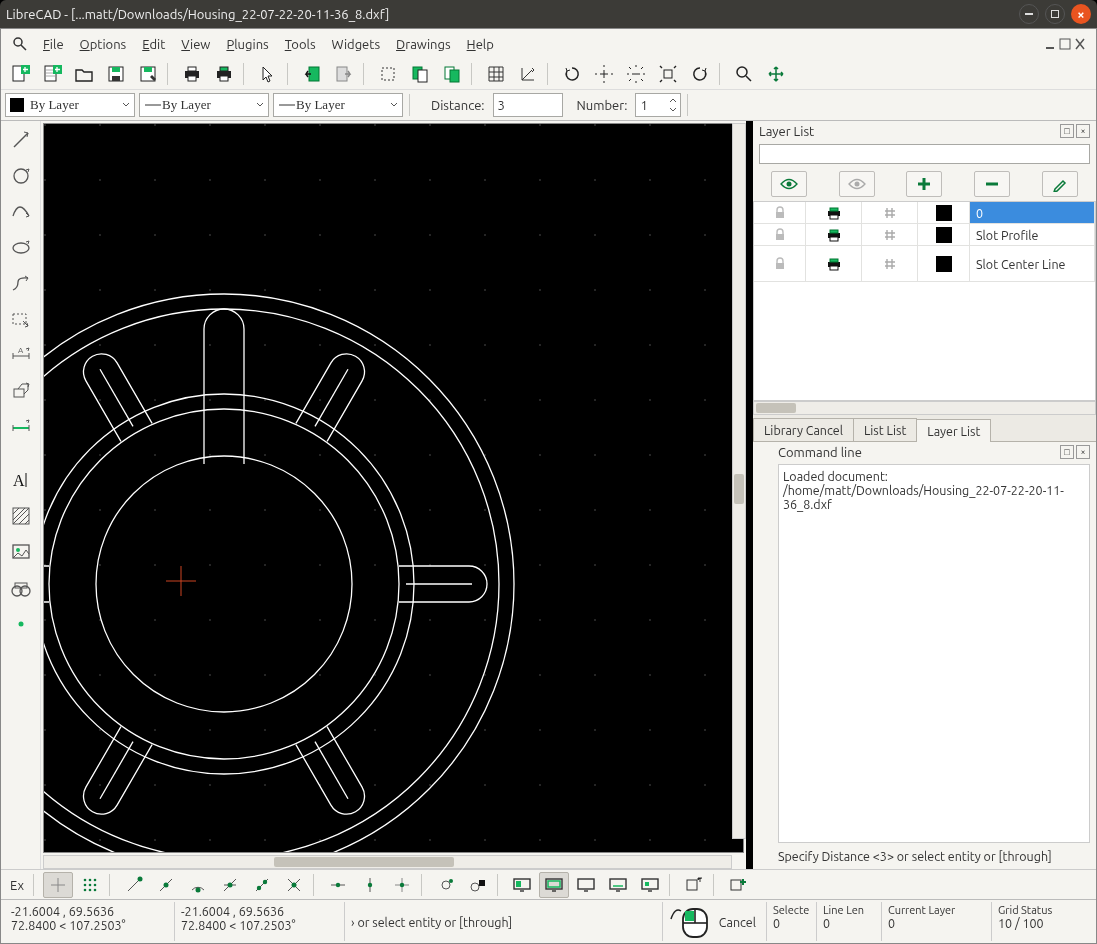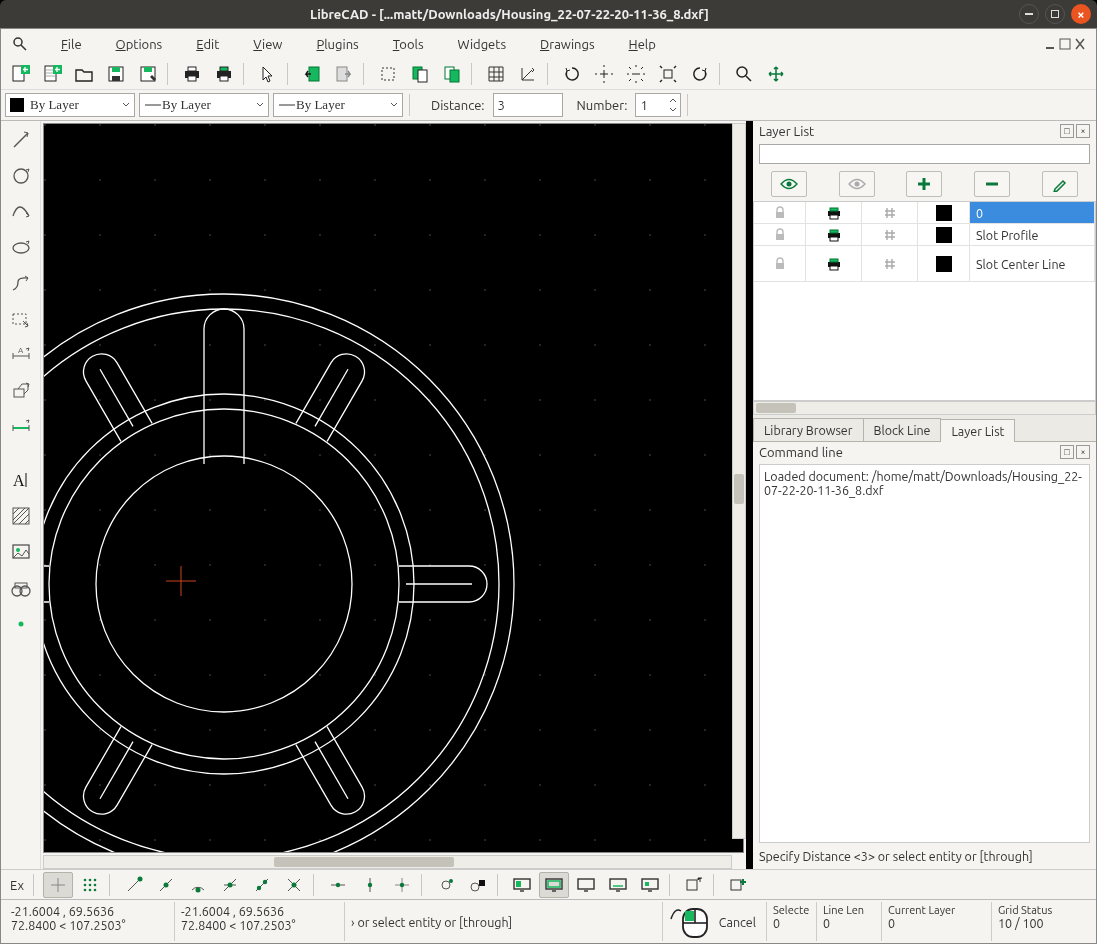--- a/index.html
+++ b/index.html
@@ -1,27 +1,27 @@
 <!DOCTYPE html>
 <html><head>
 <meta charset="utf-8">
 <style>
   html,body{margin:0;padding:0;height:100%;font-family:"Ubuntu","Liberation Sans",sans-serif;font-size:13px;color:#333;background:#000;}
   *{box-sizing:border-box;}
   body{display:flex;flex-direction:column;}
   .titlebar{height:28px;background:#3c3b37;color:#ddd;display:flex;align-items:center;padding:0 6px;border-top-left-radius:6px;border-top-right-radius:6px;}
-  .t-spacer{flex:1;text-align:center;font-weight:700;color:#eee;}
+  .t-spacer{flex:1;font-weight:400;color:#eee;}
   .t-btn{width:20px;height:20px;border-radius:10px;margin-left:6px;display:flex;align-items:center;justify-content:center;}
   .t-btn.close-b{background:#e95420;}
   .t-btn.max-b,.t-btn.min-b{background:#3c3b37;border:1px solid #555;}
   .icon-min{width:8px;height:2px;background:#ddd;}
   .icon-max{width:8px;height:8px;border:1px solid #ddd;}
   .icon-close{color:#fff;font-weight:bold;line-height:0;}
   .chrome{background:#f5f4f0;display:flex;flex-direction:column;flex:1;border:1px solid #888;}
-  .menubar{display:flex;align-items:center;padding:2px 4px;gap:18px;}
+  .menubar{display:flex;align-items:center;padding:2px 4px;gap:0;}
   .menubar .m-item{padding:2px 8px;}
   .menubar .m-item span{position:relative;}
   .menubar .m-item span .ul{text-decoration:underline;}
   .menubar .dots{margin-left:auto;padding:2px 6px;letter-spacing:2px;font-weight:bold;}
   svg{display:block;}
   .toolbar{display:flex;align-items:center;padding:2px 4px;gap:2px;border-bottom:1px solid #ddd;}
   .tool-btn{width:30px;height:26px;display:flex;align-items:center;justify-content:center;border:1px solid transparent;border-radius:2px;text-align:center;}
   .tool-btn.sel{background:#dcdad5;border-color:#b5b2aa;}
   .sep{width:6px;border-left:1px solid #c8c8c4;height:22px;margin:0 2px;align-self:center;}
   .proptoolbar{display:flex;align-items:center;padding:3px 4px;gap:4px;border-bottom:1px solid #bbb;}
@@ -60,21 +60,21 @@
   .lc-print{width:56px;}
   .lc-hash{width:56px;}
   .lc-color{width:52px;}
   .lc-name{flex:1;padding-left:6px;justify-content:flex-start;}
   .lc-color .sw{width:16px;height:16px;background:#000;}
   .hscroll-small{height:14px;background:#efede8;border:1px solid #ccc;position:relative;margin-top:0;}
   .hscroll-small .thumb{position:absolute;top:1px;bottom:1px;left:2px;width:40px;background:#c5c2b9;border-radius:2px;}
   .tabs{display:flex;border-bottom:1px solid #b5b2aa;background:#eceae4;}
   .tab{padding:4px 10px;border:1px solid #b5b2aa;border-bottom:none;margin-right:-1px;background:#eceae4;margin-top:3px;font-size:12.5px;}
   .tab.active{background:#f5f4f0;position:relative;top:1px;}
-  .cmd-panel{display:flex;flex-direction:column;flex:1;min-height:0;}
+  .cmd-panel{display:flex;flex-direction:column;flex:1;min-height:0;margin-left:19px;}
   .cmd-out{flex:1;background:#fff;border:1px solid #ccc;margin:2px 6px;padding:4px;font-size:12.5px;overflow:auto;}
   .cmd-prompt{padding:4px 6px 6px;font-size:12.5px;}
   .bottom-toolbar{display:flex;align-items:center;padding:2px 4px;gap:2px;border-top:1px solid #ccc;background:#f5f4f0;height:30px;}
   .statusbar{display:flex;align-items:stretch;border-top:1px solid #bbb;background:#f5f4f0;padding:2px 4px;font-size:12.5px;min-height:44px;}
   .st-cell{border-right:1px solid #ccc;padding:2px 10px 2px 6px;}
   .st-cell.last{border-right:none;}
   .st-hdr{font-size:11px;white-space:nowrap;}
   .sel-row{background:#3b8cde;color:#fff;}
   .mdi-svg,.canvas-area svg{position:absolute;}
 </style>
@@ -594,22 +594,22 @@
             <div class="layer-cell lc-color">
               <div class="sw"></div>
             </div>
             <div class="layer-cell lc-name">Slot Center Line</div>
           </div>
         </div>
       <div class="hscroll-small">
           <div class="thumb"></div>
         </div>
       <div class="tabs">
-        <div class="tab">Library Browser</div>
-        <div class="tab">Block Line</div>
+        <div class="tab">Library Cancel</div>
+        <div class="tab">List List</div>
         <div class="tab active">Layer List</div>
       </div>
 
       <div class="cmd-panel">
         <div class="panel-header">
           <span class="ph-title">Command line</span>
           <span class="ph-btn">□</span>
           <span class="ph-btn">×</span>
         </div>
         <div class="cmd-out">Loaded document: /home/matt/Downloads/Housing_22-07-22-20-11-36_8.dxf</div>

